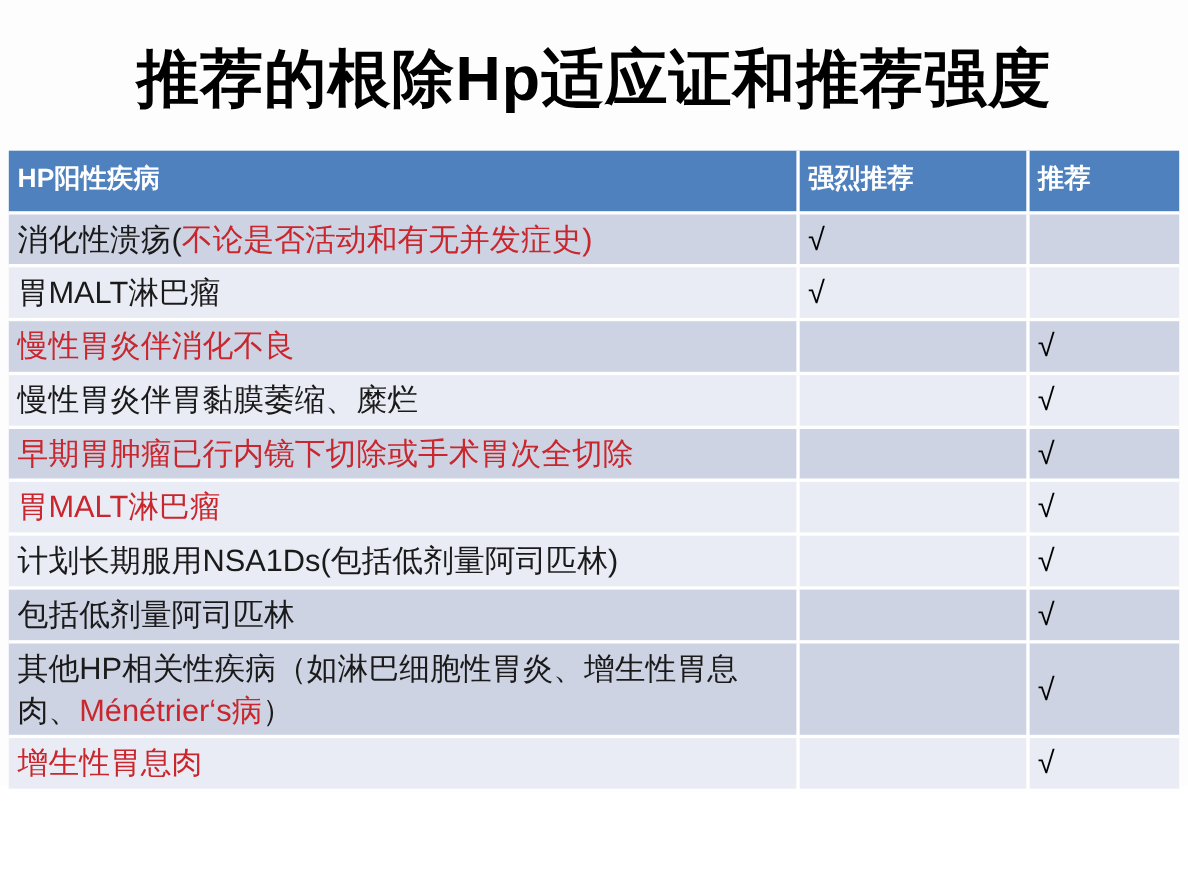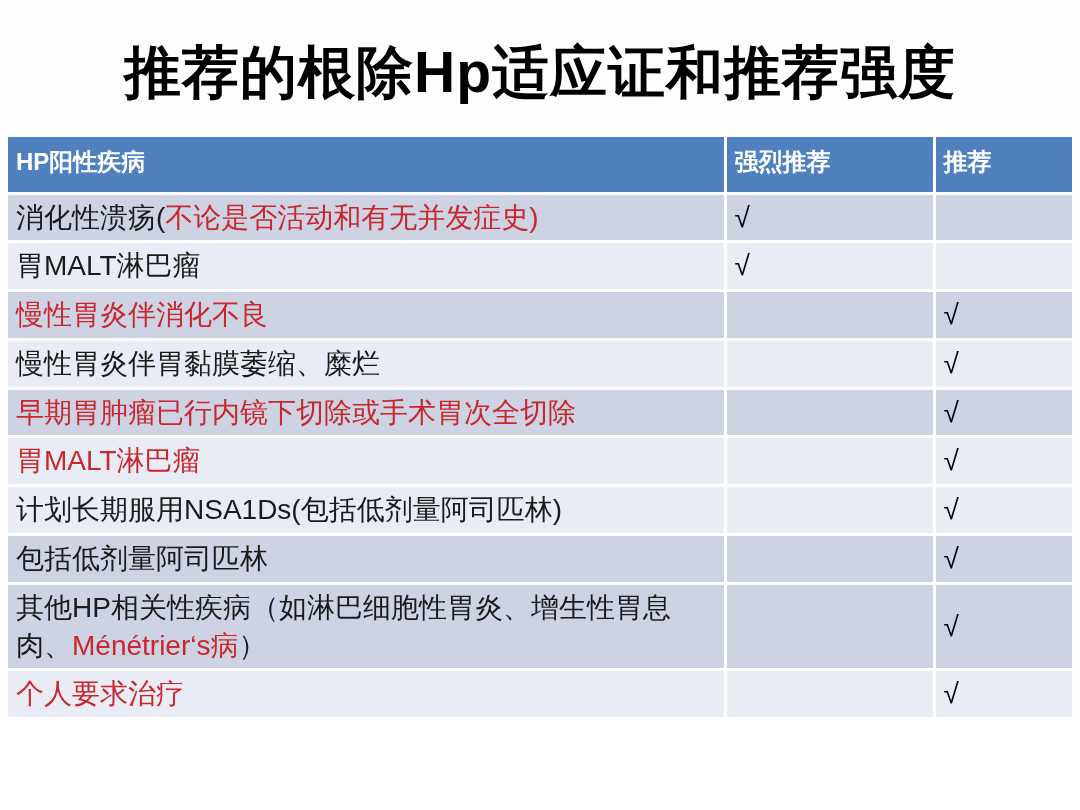--- a/index.html
+++ b/index.html
@@ -139,20 +139,20 @@
           <td><span class="seg-black">包括低剂量阿司匹林</span></td>
           <td class="check"></td>
           <td class="check">√</td>
         </tr>
         <tr class="dark">
           <td><span class="seg-black">其他HP相关性疾病（如淋巴细胞性胃炎、增生性胃息肉、</span><span class="seg-red">Ménétrier‘s病</span><span class="seg-black">）</span></td>
           <td class="check"></td>
           <td class="check">√</td>
         </tr>
         <tr class="light">
-          <td><span class="seg-red">个人要求治疗</span></td>
+          <td><span class="seg-red">增生性胃息肉</span></td>
           <td class="check"></td>
           <td class="check">√</td>
         </tr>
       </tbody>
   </table>
 
 </div>
 
 </body></html>

